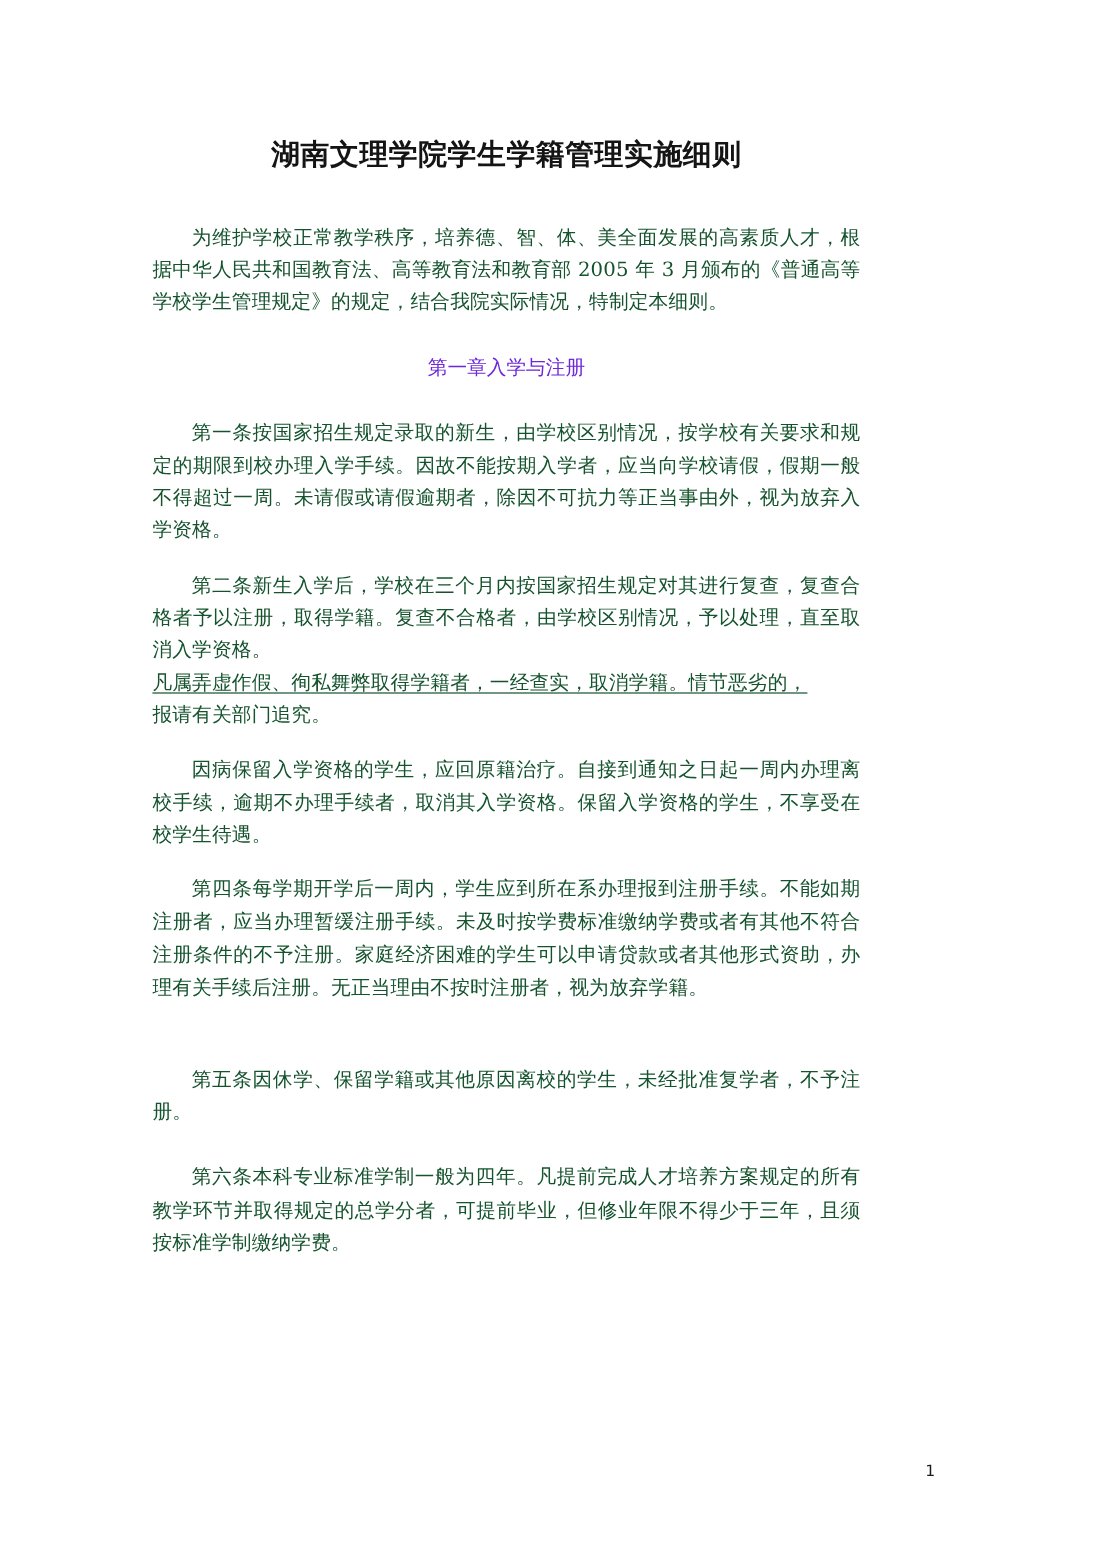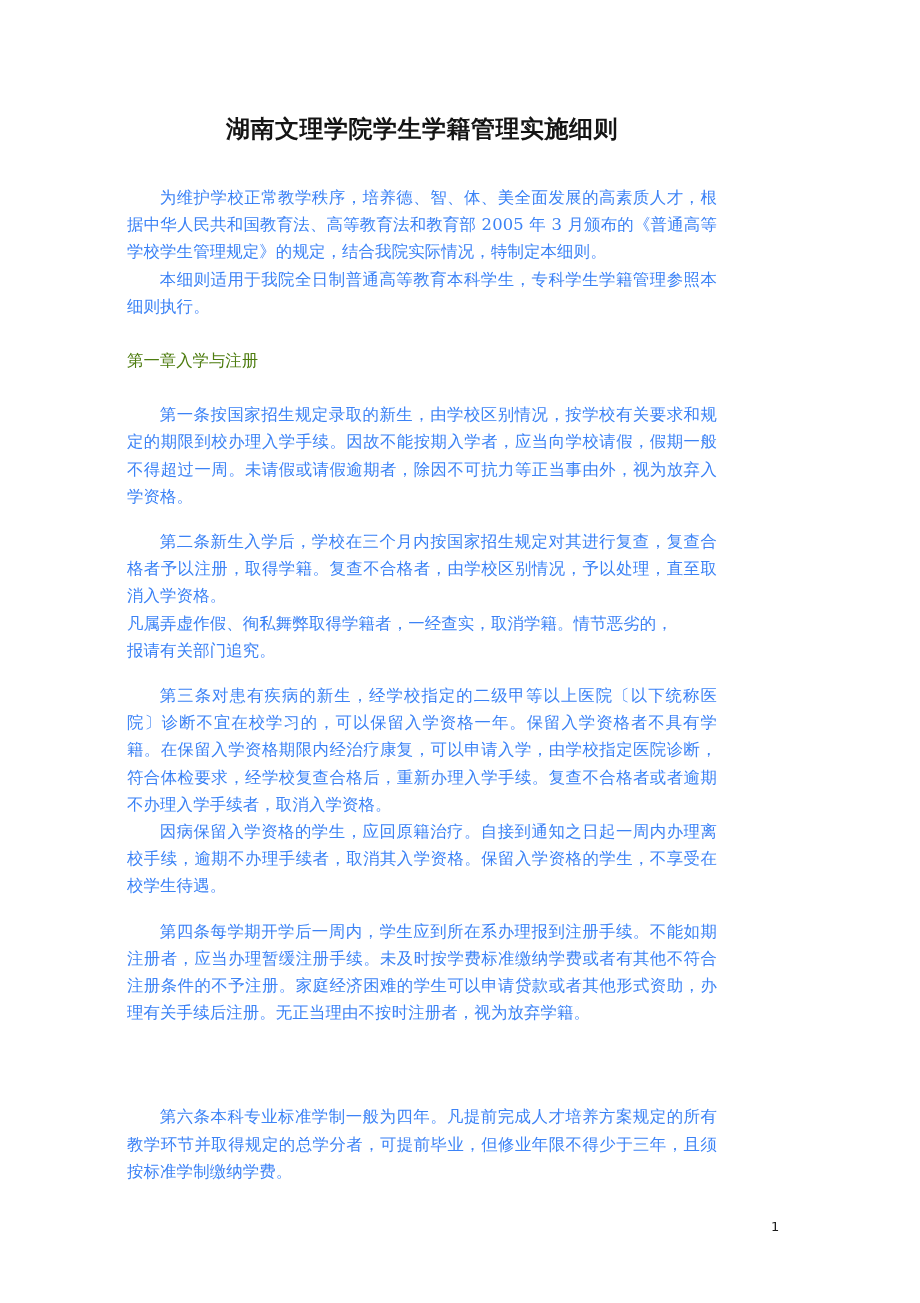--- a/index.html
+++ b/index.html
@@ -37,33 +37,35 @@
     padding-bottom: 0;
     line-height: 34px;
     color: #141414;
   }
   .para {
     font-size: 16.4px;
     line-height: 27.2px;
     text-align: justify;
     text-justify: inter-ideograph;
     margin: 0;
-    color: #3b82f6;
+    color: #14532d;
     letter-spacing: 0.15px;
   }
   .indent {
     text-indent: 2em;
   }
   .chapter {
     font-size: 16.4px;
     line-height: 27.2px;
+    text-align: center;
     margin: 0;
-    color: #4d7c0f;
+    color: #6d28d9;
   }
   .underlined {
+    text-decoration: underline;
     text-underline-offset: 3px;
     text-decoration-thickness: 1px;
   }
   .gap-md { height: 18px; }
   .gap-lg { height: 27px; }
   .gap-xl { height: 38px; }
   .gap-xxl { height: 50px; }
   .page-number {
     position: absolute;
     left: 771px;
@@ -80,49 +82,48 @@
 <div class="page">
 
   <div class="content">
 
     <h1 class="doc-title">湖南文理学院学生学籍管理实施细则</h1>
 
     <div class="gap-xl"></div>
 
     <p class="para indent">为维护学校正常教学秩序，培养德、智、体、美全面发展的高素质人才，根据中华人民共和国教育法、高等教育法和教育部 2005 年 3 月颁布的《普通高等学校学生管理规定》的规定，结合我院实际情况，特制定本细则。</p>
 
-    <p class="para indent">本细则适用于我院全日制普通高等教育本科学生，专科学生学籍管理参照本细则执行。</p>
 
     <div class="gap-lg"></div>
 
     <p class="chapter">第一章入学与注册</p>
 
     <div class="gap-lg"></div>
 
     <p class="para indent">第一条按国家招生规定录取的新生，由学校区别情况，按学校有关要求和规定的期限到校办理入学手续。因故不能按期入学者，应当向学校请假，假期一般不得超过一周。未请假或请假逾期者，除因不可抗力等正当事由外，视为放弃入学资格。</p>
 
     <div class="gap-md"></div>
 
     <p class="para indent">第二条新生入学后，学校在三个月内按国家招生规定对其进行复查，复查合格者予以注册，取得学籍。复查不合格者，由学校区别情况，予以处理，直至取消入学资格。</p>
 
     <p class="para"><span class="underlined">凡属弄虚作假、徇私舞弊取得学籍者，一经查实，取消学籍。情节恶劣的，</span><br><span>报请有关部门追究。</span></p>
 
     <div class="gap-md"></div>
 
-    <p class="para indent">第三条对患有疾病的新生，经学校指定的二级甲等以上医院〔以下统称医院〕诊断不宜在校学习的，可以保留入学资格一年。保留入学资格者不具有学籍。在保留入学资格期限内经治疗康复，可以申请入学，由学校指定医院诊断，符合体检要求，经学校复查合格后，重新办理入学手续。复查不合格者或者逾期不办理入学手续者，取消入学资格。</p>
 
     <p class="para indent">因病保留入学资格的学生，应回原籍治疗。自接到通知之日起一周内办理离校手续，逾期不办理手续者，取消其入学资格。保留入学资格的学生，不享受在校学生待遇。</p>
 
     <div class="gap-md"></div>
 
     <p class="para indent">第四条每学期开学后一周内，学生应到所在系办理报到注册手续。不能如期注册者，应当办理暂缓注册手续。未及时按学费标准缴纳学费或者有其他不符合注册条件的不予注册。家庭经济困难的学生可以申请贷款或者其他形式资助，办理有关手续后注册。无正当理由不按时注册者，视为放弃学籍。</p>
 
 
     <div class="gap-xxl"></div>
 
+    <p class="para indent">第五条因休学、保留学籍或其他原因离校的学生，未经批准复学者，不予注册。</p>
 
     <div class="gap-lg"></div>
 
 
     <p class="para indent">第六条本科专业标准学制一般为四年。凡提前完成人才培养方案规定的所有教学环节并取得规定的总学分者，可提前毕业，但修业年限不得少于三年，且须按标准学制缴纳学费。</p>
 
   </div>
 
   <div class="page-number">1</div>
 

